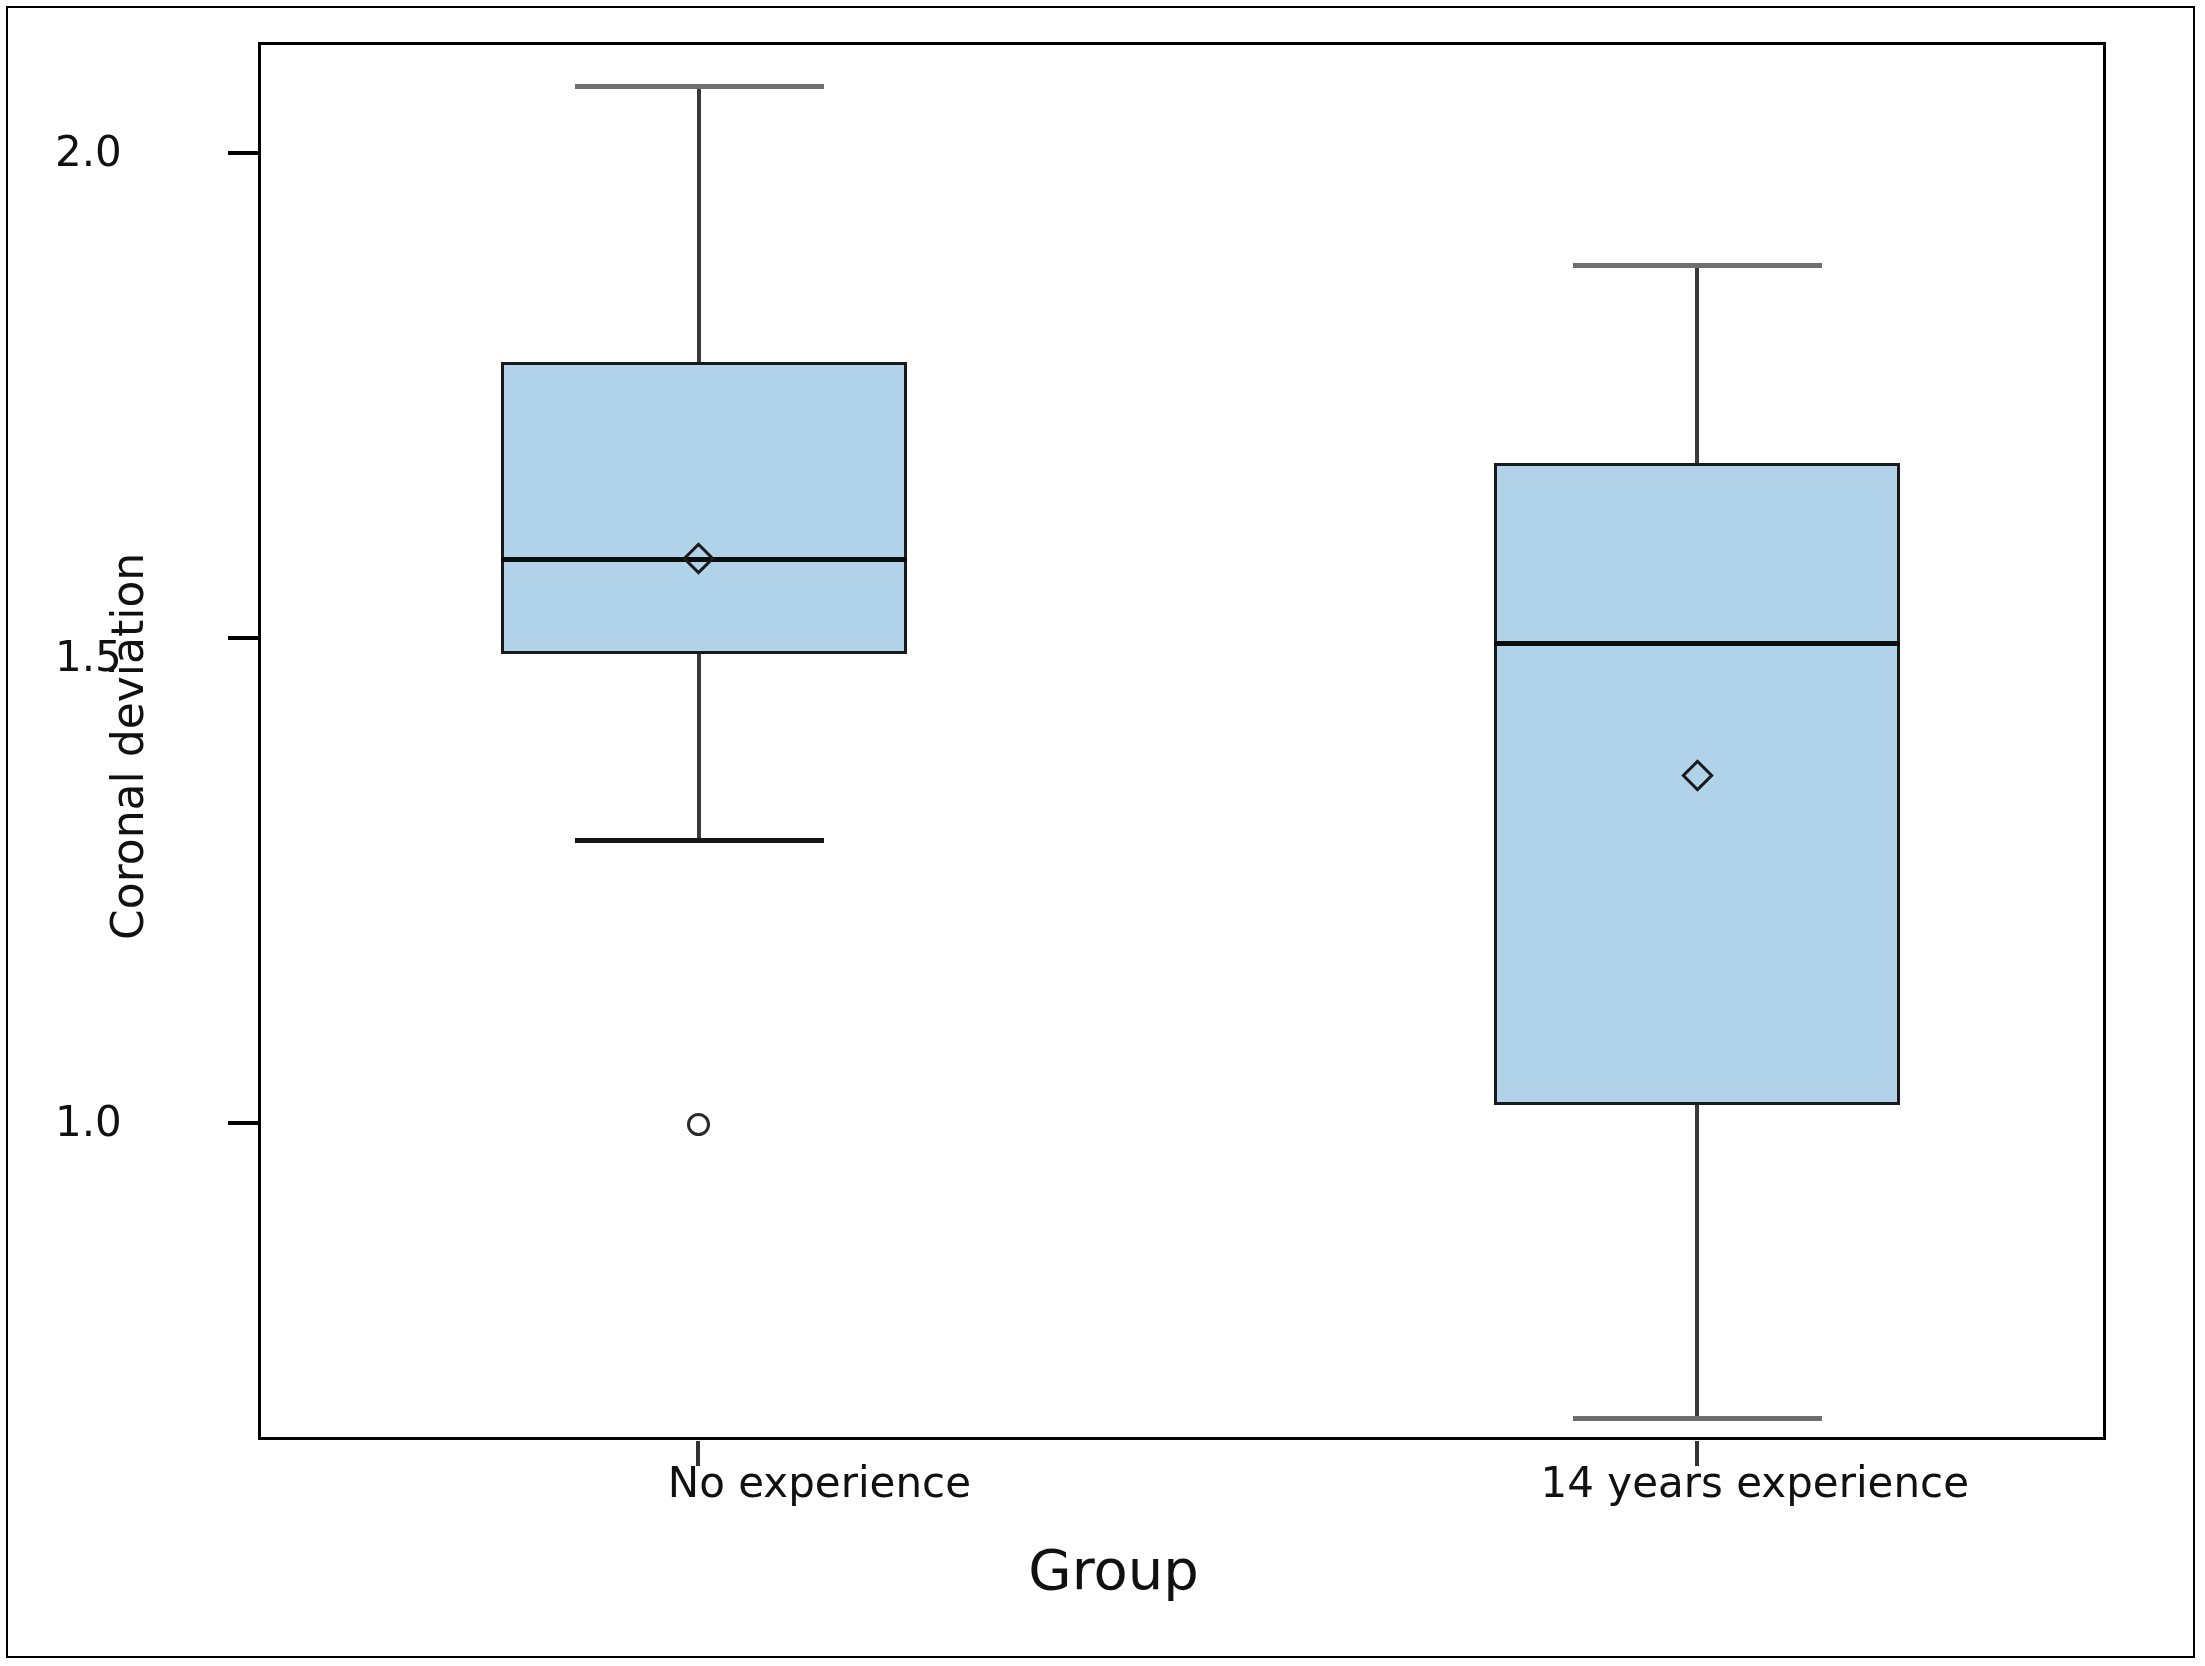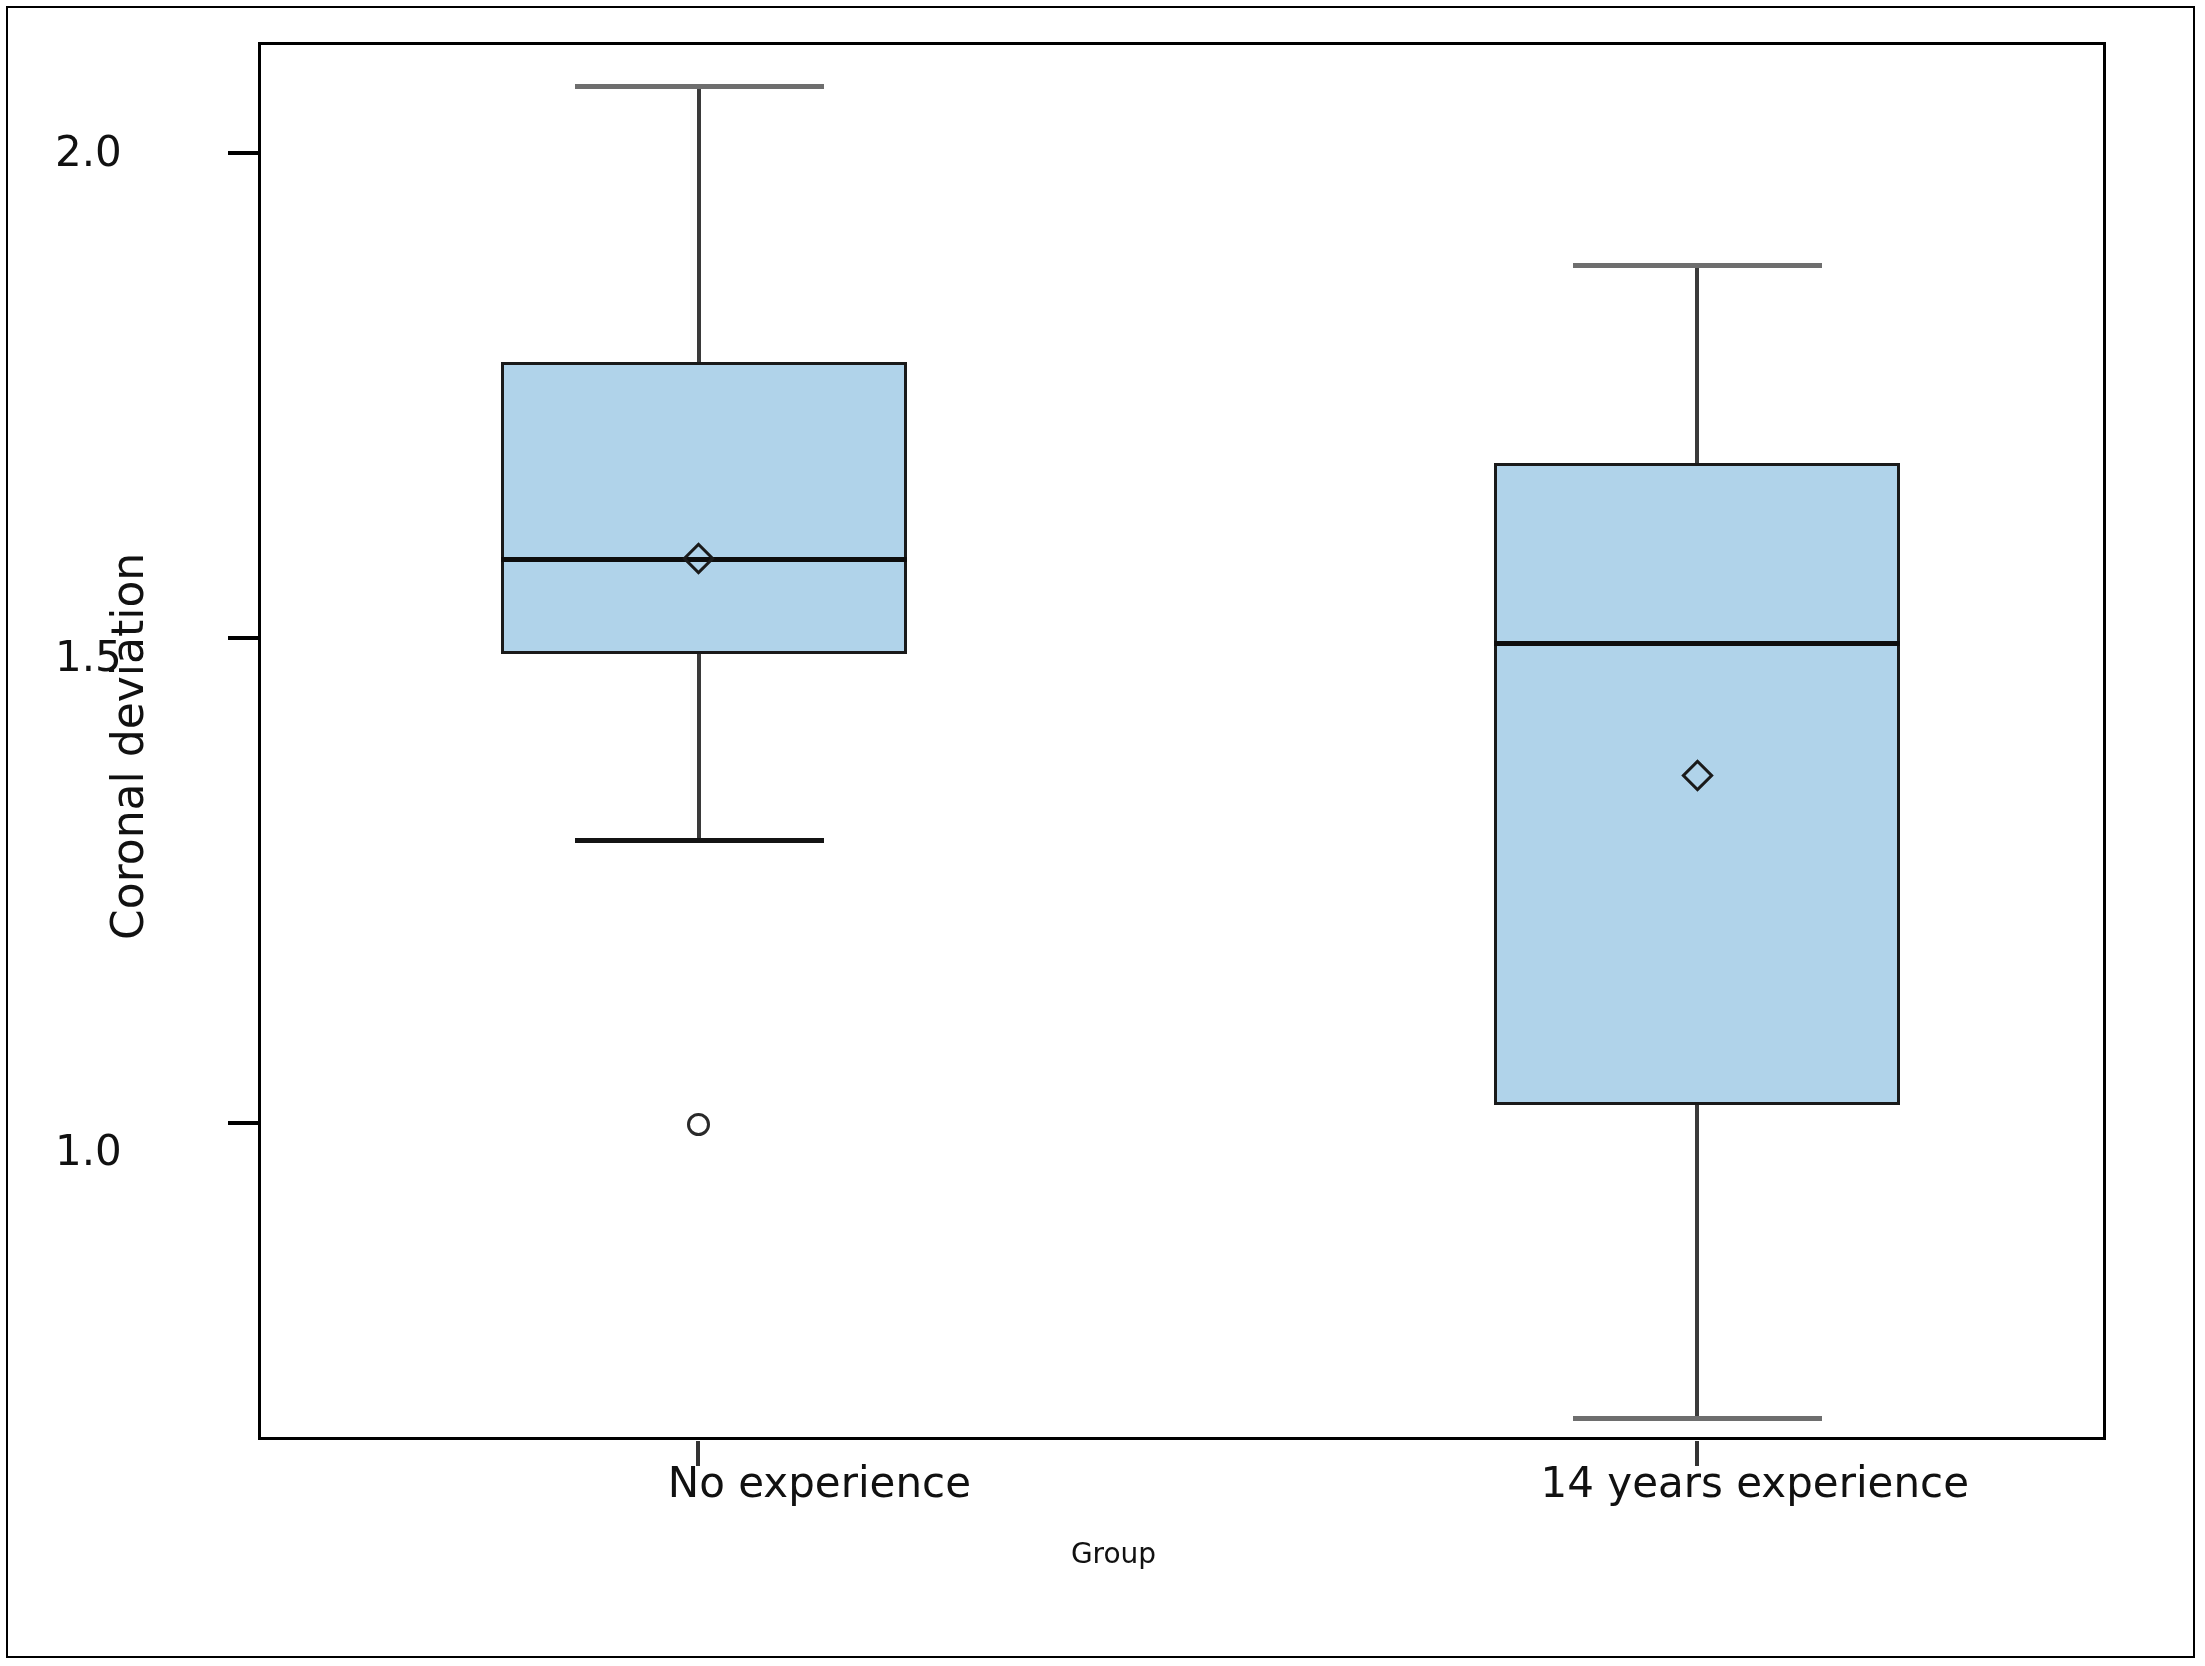--- a/index.html
+++ b/index.html
@@ -75,21 +75,21 @@
   }
   .xtick-label {
     position: absolute;
     font-size: 42px;
     color: #111111;
     white-space: nowrap;
     text-align: right;
   }
   .xlabel {
     position: absolute;
-    font-size: 28px;
+    font-size: 56px;
     color: #111111;
     white-space: nowrap;
     text-align: center;
   }
 
   
   .bp-box {
     position: absolute;
     background: #b0d3ea;
     border: 3.4px solid #1a1a1a;
@@ -141,21 +141,21 @@
 
   <div class="ylabel" style="left:102px; top:940px;">Coronal deviation</div>
 
   <div class="ytick-mark" style="left:228px; top:151px;"></div>
   <div class="ytick-label" style="left:55px; top:127px; width:161px;">2.0</div>
 
   <div class="ytick-mark" style="left:228px; top:636px;"></div>
   <div class="ytick-label" style="left:55px; top:632px; width:161px;">1.5</div>
 
   <div class="ytick-mark" style="left:228px; top:1121px;"></div>
-  <div class="ytick-label" style="left:55px; top:1097px; width:161px;margin-top:29px;">1.0</div>
+  <div class="ytick-label" style="left:55px; top:1097px; width:161px;">1.0</div>
 
   <div class="plot-frame"></div>
 
   <div class="plot-canvas">
 
     <div>
 
       <div class="bp-whisker-line" style="left:439px; top:44px; height:320px;"></div>
 
       <div class="bp-cap" style="left:317px; top:42px; width:249px;"></div>

